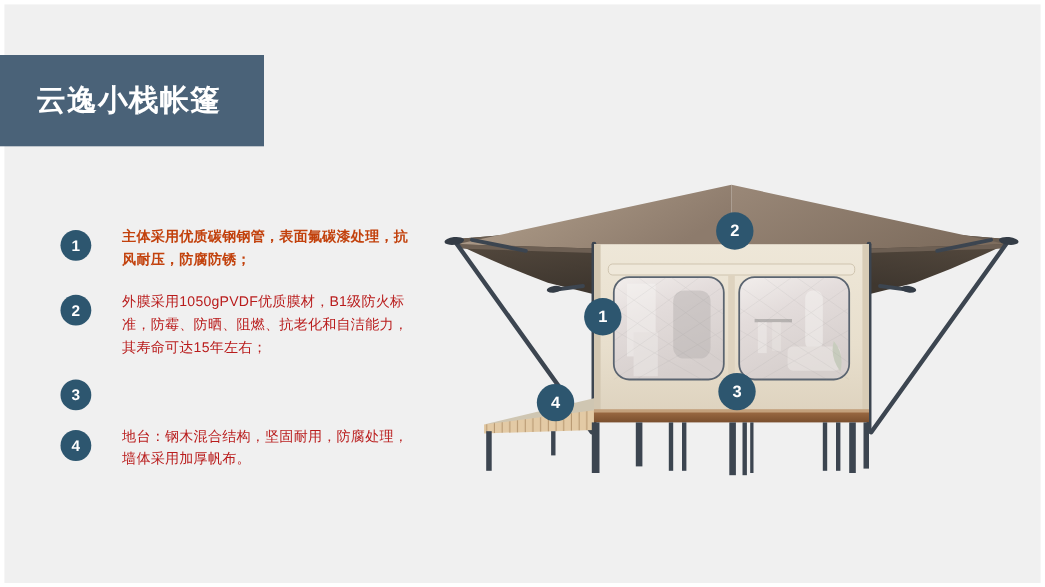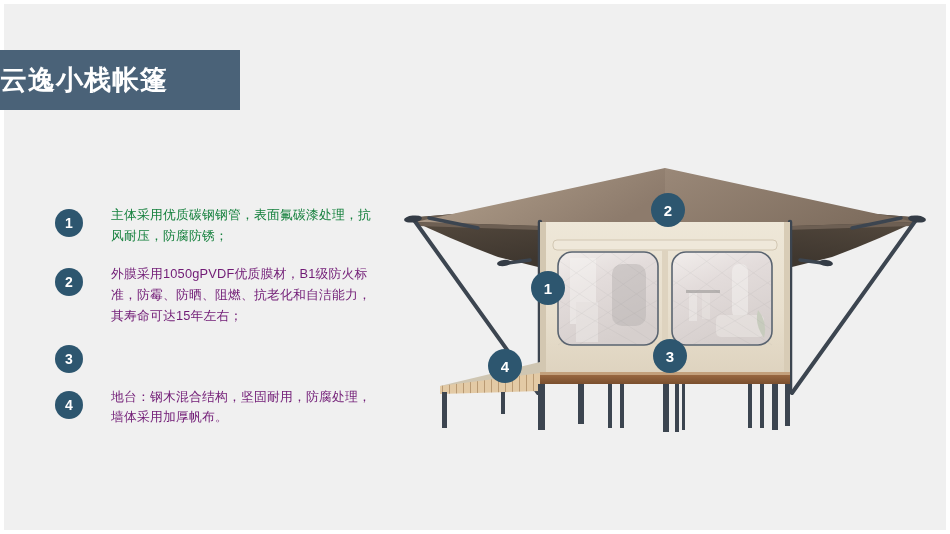--- a/index.html
+++ b/index.html
@@ -24,25 +24,26 @@
     height: 526px;
     background: #f0f0f0;
   }
 
   
   #title-banner {
     position: absolute;
     left: 0px;
     top: 50px;
     width: 240px;
-    height: 60px;
+    height: 83px;
     background: #4a6278;
     display: flex;
     align-items: center;
     box-sizing: border-box;
+    padding-left: 33px;
   }
   #title-banner .title-text {
     color: #ffffff;
     font-size: 27px;
     font-weight: bold;
     letter-spacing: 1px;
     line-height: 1;
     white-space: nowrap;
   }
 
@@ -70,27 +71,27 @@
     display: flex;
     align-items: center;
     justify-content: center;
     line-height: 1;
     margin-top: 4px;
   }
   .feature-text {
     margin-left: 28px;
     font-size: 12.8px;
     line-height: 1.62;
-    color: #701a75;
+    color: #b91c1c;
     letter-spacing: 0.2px;
     width: 268px;
   }
   .feature-text.bold {
-    font-weight: normal;
-    color: #15803d;
+    font-weight: bold;
+    color: #c2410c;
   }
   .spacer-1 { height: 18px; }
   .spacer-2 { height: 14px; }
   .spacer-3 { height: 14px; }
 
   
   #illustration {
     position: absolute;
     left: 380px;
     top: 160px;

